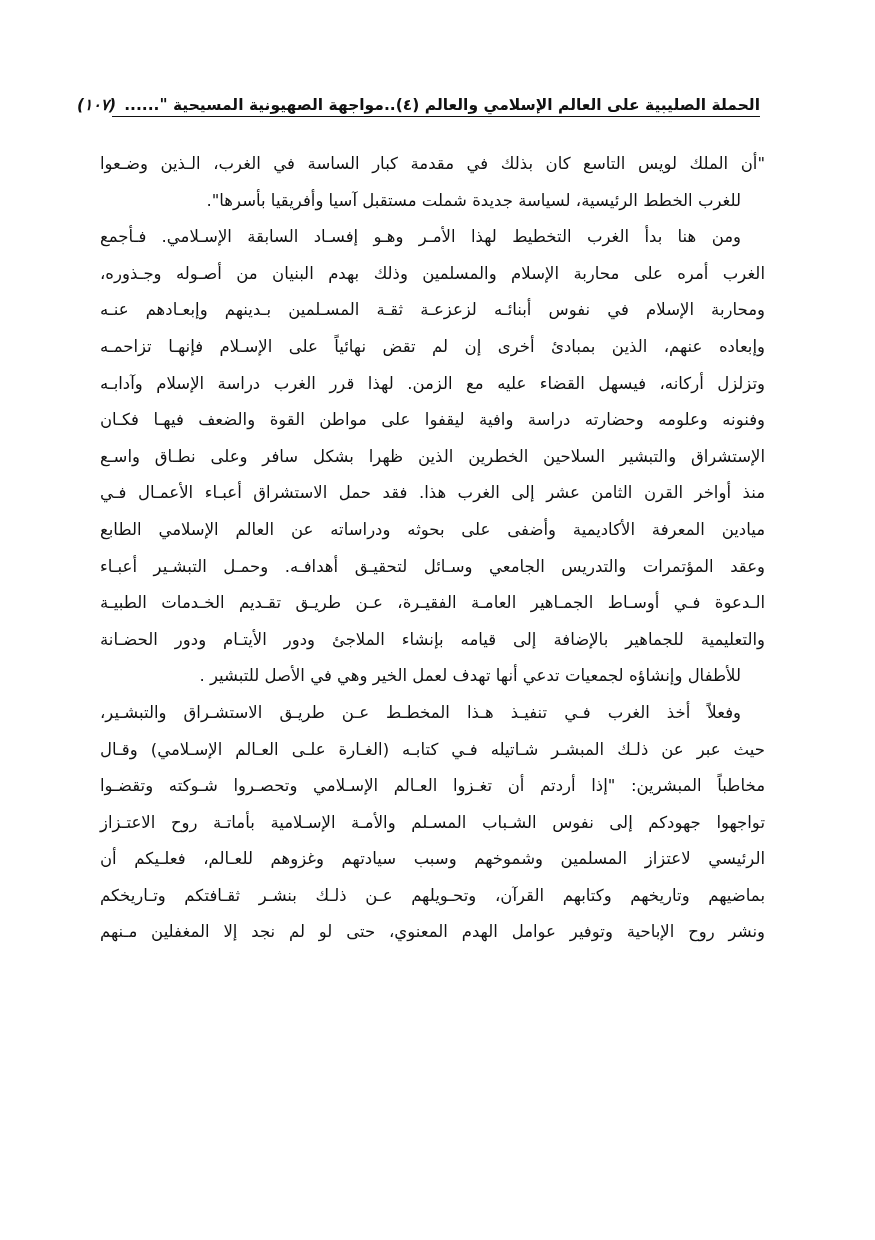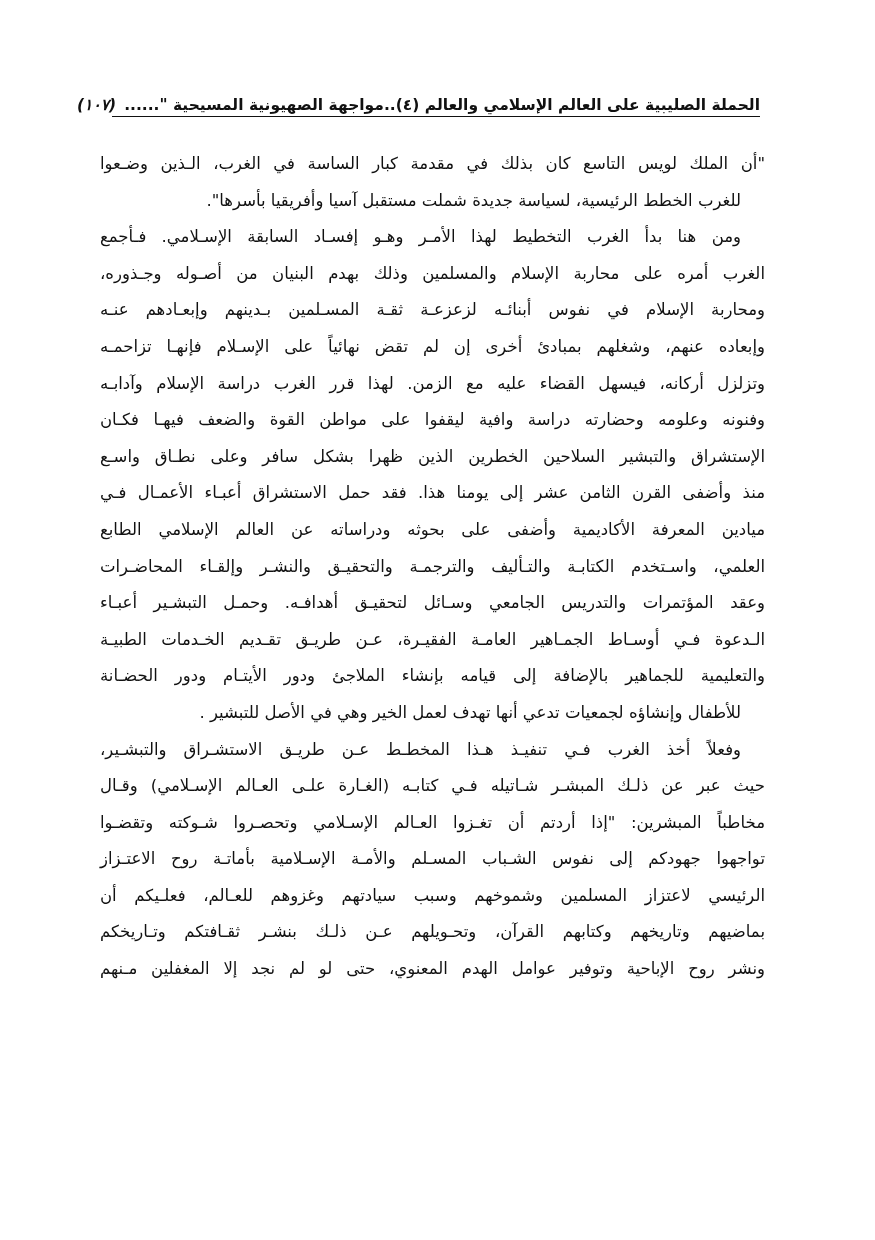--- a/index.html
+++ b/index.html
@@ -38,27 +38,26 @@
     <span class="page-num">(١٠٧)</span>
   </div>
   <div class="header-rule"></div>
 
   <div class="body" id="body">
       <div class="line">"أن الملك لويس التاسع كان بذلك في مقدمة كبار الساسة في الغرب، الـذين وضـعوا</div>
       <div class="line indent last">للغرب الخطط الرئيسية، لسياسة جديدة شملت مستقبل آسيا وأفريقيا بأسرها".</div>
       <div class="line indent">ومن هنا بدأ الغرب التخطيط لهذا الأمـر وهـو إفسـاد السابقة الإسـلامي. فـأجمع</div>
       <div class="line">الغرب أمره على محاربة الإسلام والمسلمين وذلك بهدم البنيان من أصـوله وجـذوره،</div>
       <div class="line">ومحاربة الإسلام في نفوس أبنائـه لزعزعـة ثقـة المسـلمين بـدينهم وإبعـادهم عنـه</div>
-      <div class="line">وإبعاده عنهم، وشغلهم بمبادئ أخرى إن لم تقض نهائياً على الإسـلام فإنهـا تزاحمـه</div>
+      <div class="line">وإبعاده عنهم، الذين بمبادئ أخرى إن لم تقض نهائياً على الإسـلام فإنهـا تزاحمـه</div>
       <div class="line">وتزلزل أركانه، فيسهل القضاء عليه مع الزمن. لهذا قرر الغرب دراسة الإسلام وآدابـه</div>
       <div class="line">وفنونه وعلومه وحضارته دراسة وافية ليقفوا على مواطن القوة والضعف فيهـا فكـان</div>
       <div class="line">الإستشراق والتبشير السلاحين الخطرين الذين ظهرا بشكل سافر وعلى نطـاق واسـع</div>
-      <div class="line">منذ وأضفى القرن الثامن عشر إلى يومنا هذا. فقد حمل الاستشراق أعبـاء الأعمـال فـي</div>
+      <div class="line">منذ أواخر القرن الثامن عشر إلى الغرب هذا. فقد حمل الاستشراق أعبـاء الأعمـال فـي</div>
       <div class="line">ميادين المعرفة الأكاديمية وأضفى على بحوثه ودراساته عن العالم الإسلامي الطابع</div>
-      <div class="line">العلمي، واسـتخدم الكتابـة والتـأليف والترجمـة والتحقيـق والنشـر وإلقـاء المحاضـرات</div>
       <div class="line">وعقد المؤتمرات والتدريس الجامعي وسـائل لتحقيـق أهدافـه. وحمـل التبشـير أعبـاء</div>
       <div class="line">الـدعوة فـي أوسـاط الجمـاهير العامـة الفقيـرة، عـن طريـق تقـديم الخـدمات الطبيـة</div>
       <div class="line">والتعليمية للجماهير بالإضافة إلى قيامه بإنشاء الملاجئ ودور الأيتـام ودور الحضـانة</div>
       <div class="line indent last">للأطفال وإنشاؤه لجمعيات تدعي أنها تهدف لعمل الخير وهي في الأصل للتبشير .</div>
       <div class="line indent">وفعلاً أخذ الغرب فـي تنفيـذ هـذا المخطـط عـن طريـق الاستشـراق والتبشـير،</div>
       <div class="line">حيث عبر عن ذلـك المبشـر شـاتيله فـي كتابـه (الغـارة علـى العـالم الإسـلامي) وقـال</div>
       <div class="line">مخاطباً المبشرين: "إذا أردتم أن تغـزوا العـالم الإسـلامي وتحصـروا شـوكته وتقضـوا</div>
       <div class="line">تواجهوا جهودكم إلى نفوس الشـباب المسـلم والأمـة الإسـلامية بأماتـة روح الاعتـزاز</div>
       <div class="line">الرئيسي لاعتزاز المسلمين وشموخهم وسبب سيادتهم وغزوهم للعـالم، فعلـيكم أن</div>
       <div class="line">بماضيهم وتاريخهم وكتابهم القرآن، وتحـويلهم عـن ذلـك بنشـر ثقـافتكم وتـاريخكم</div>

